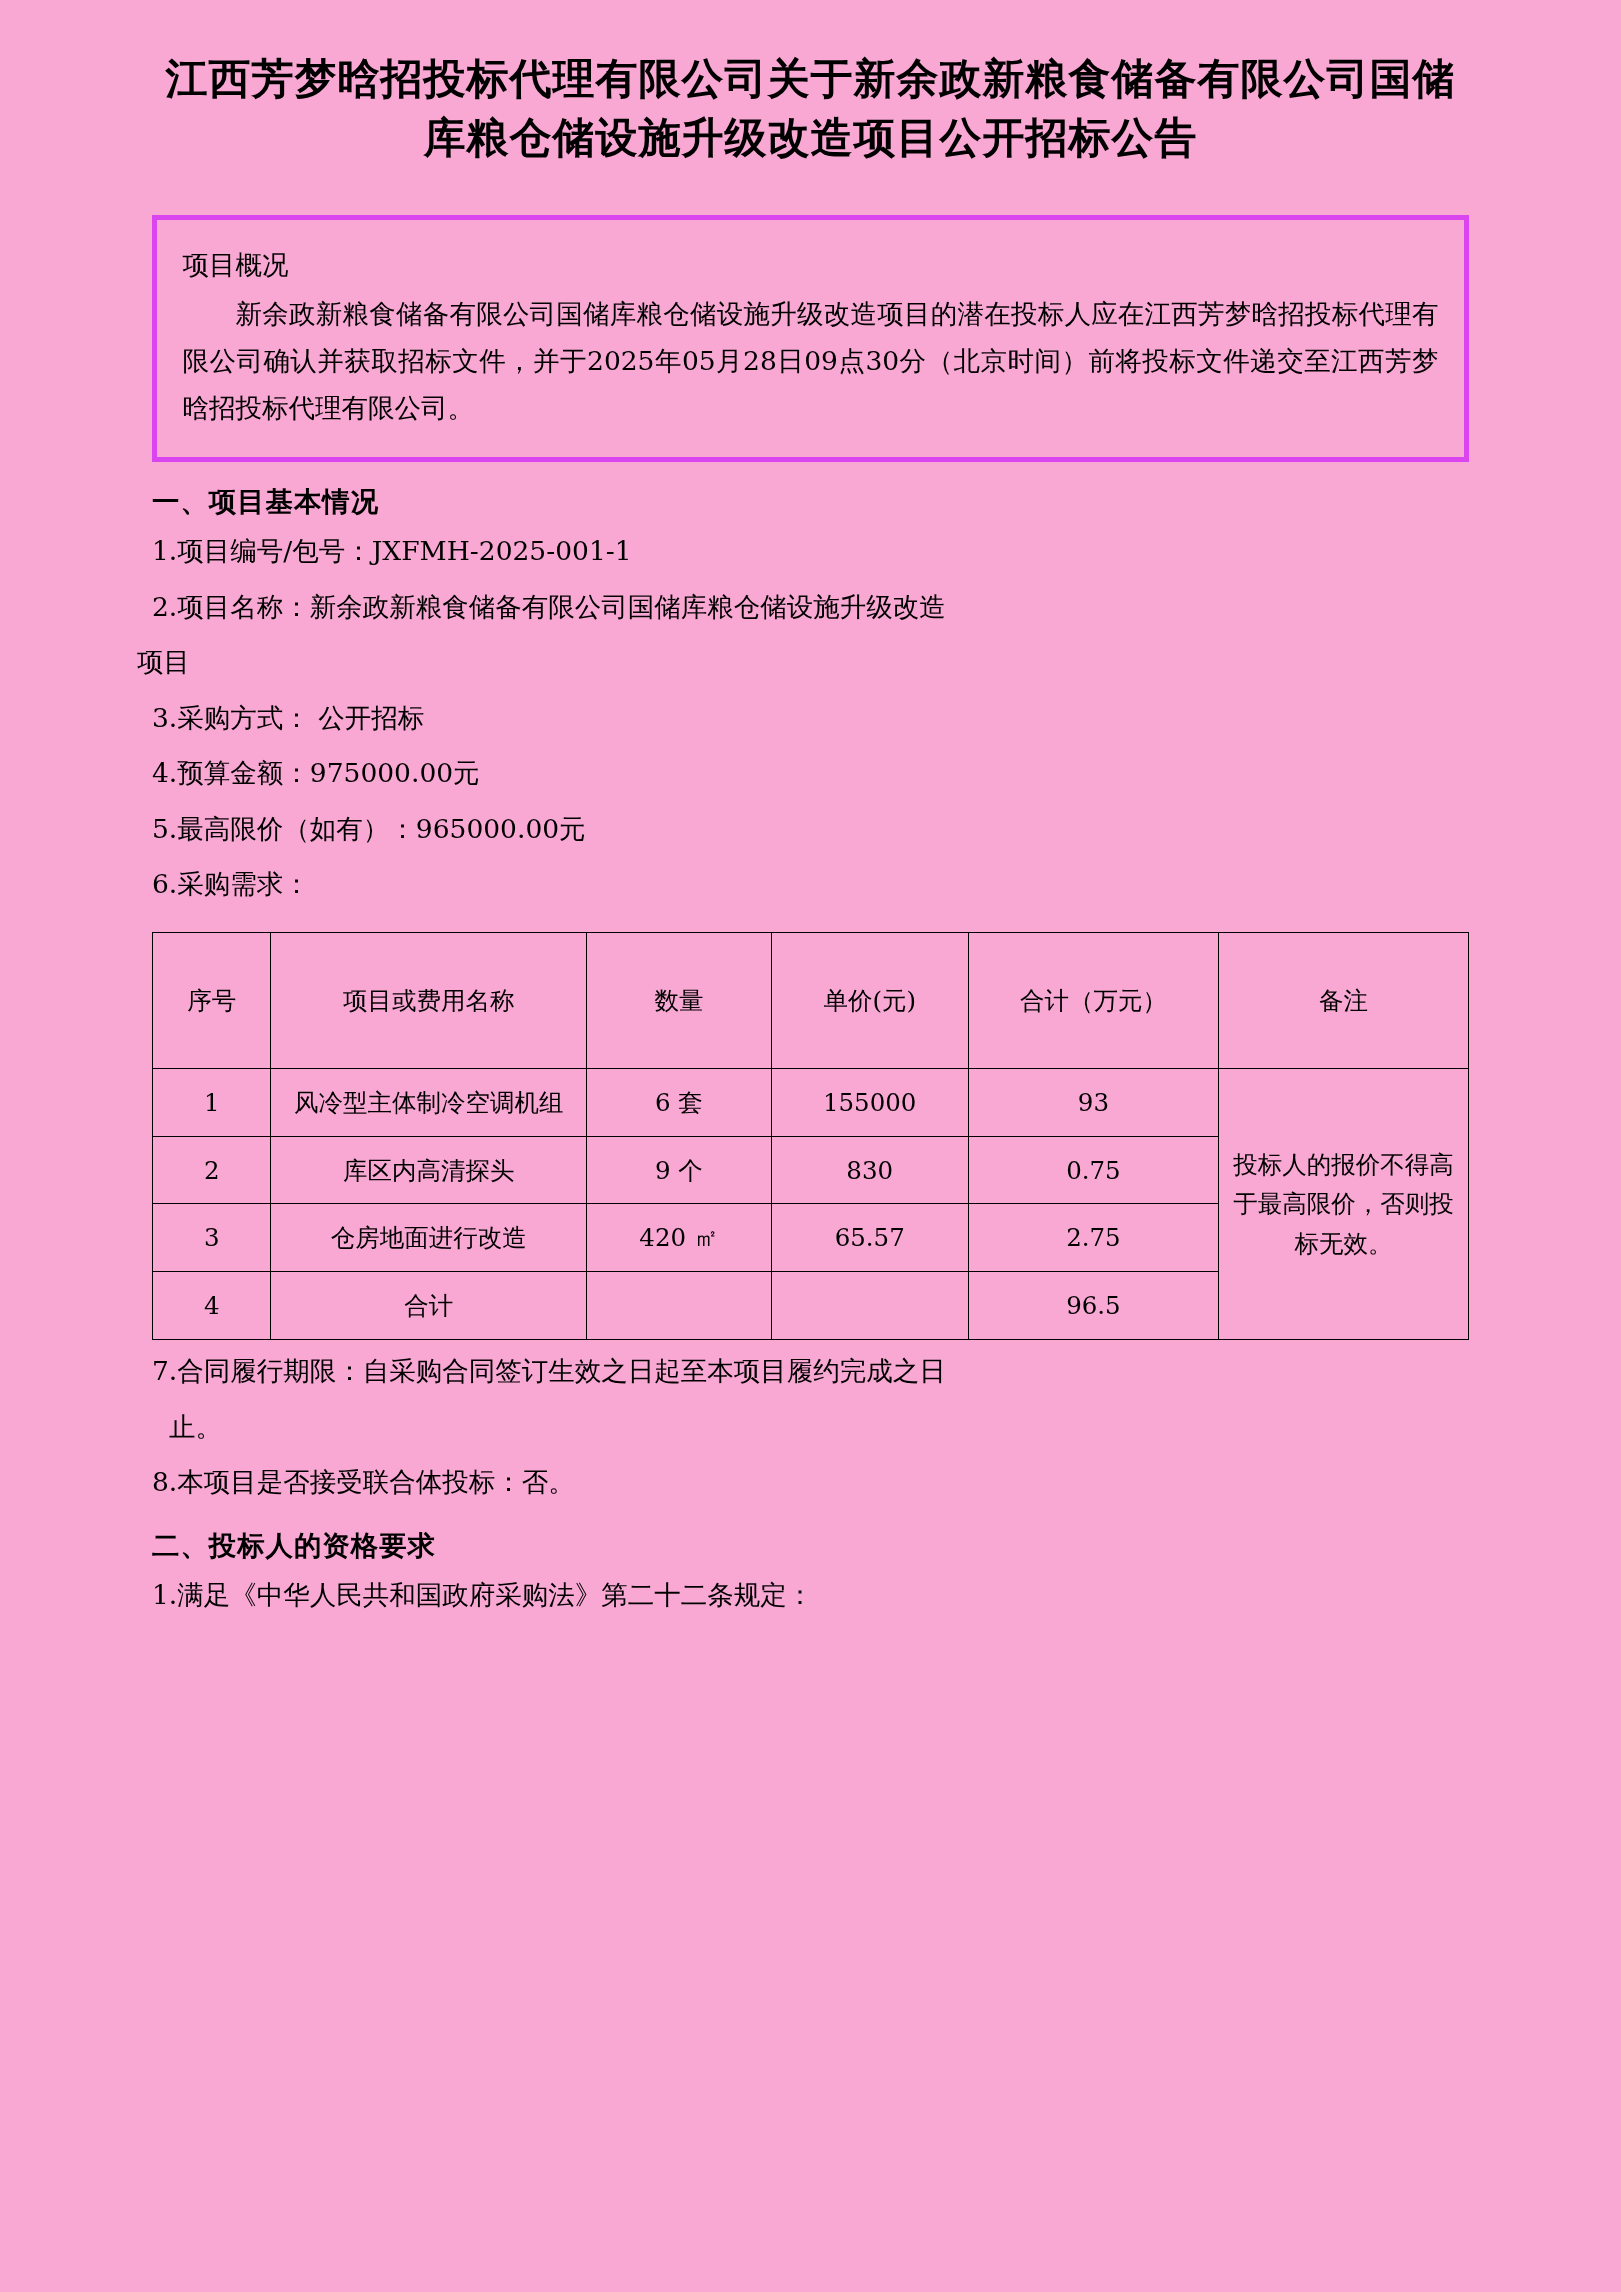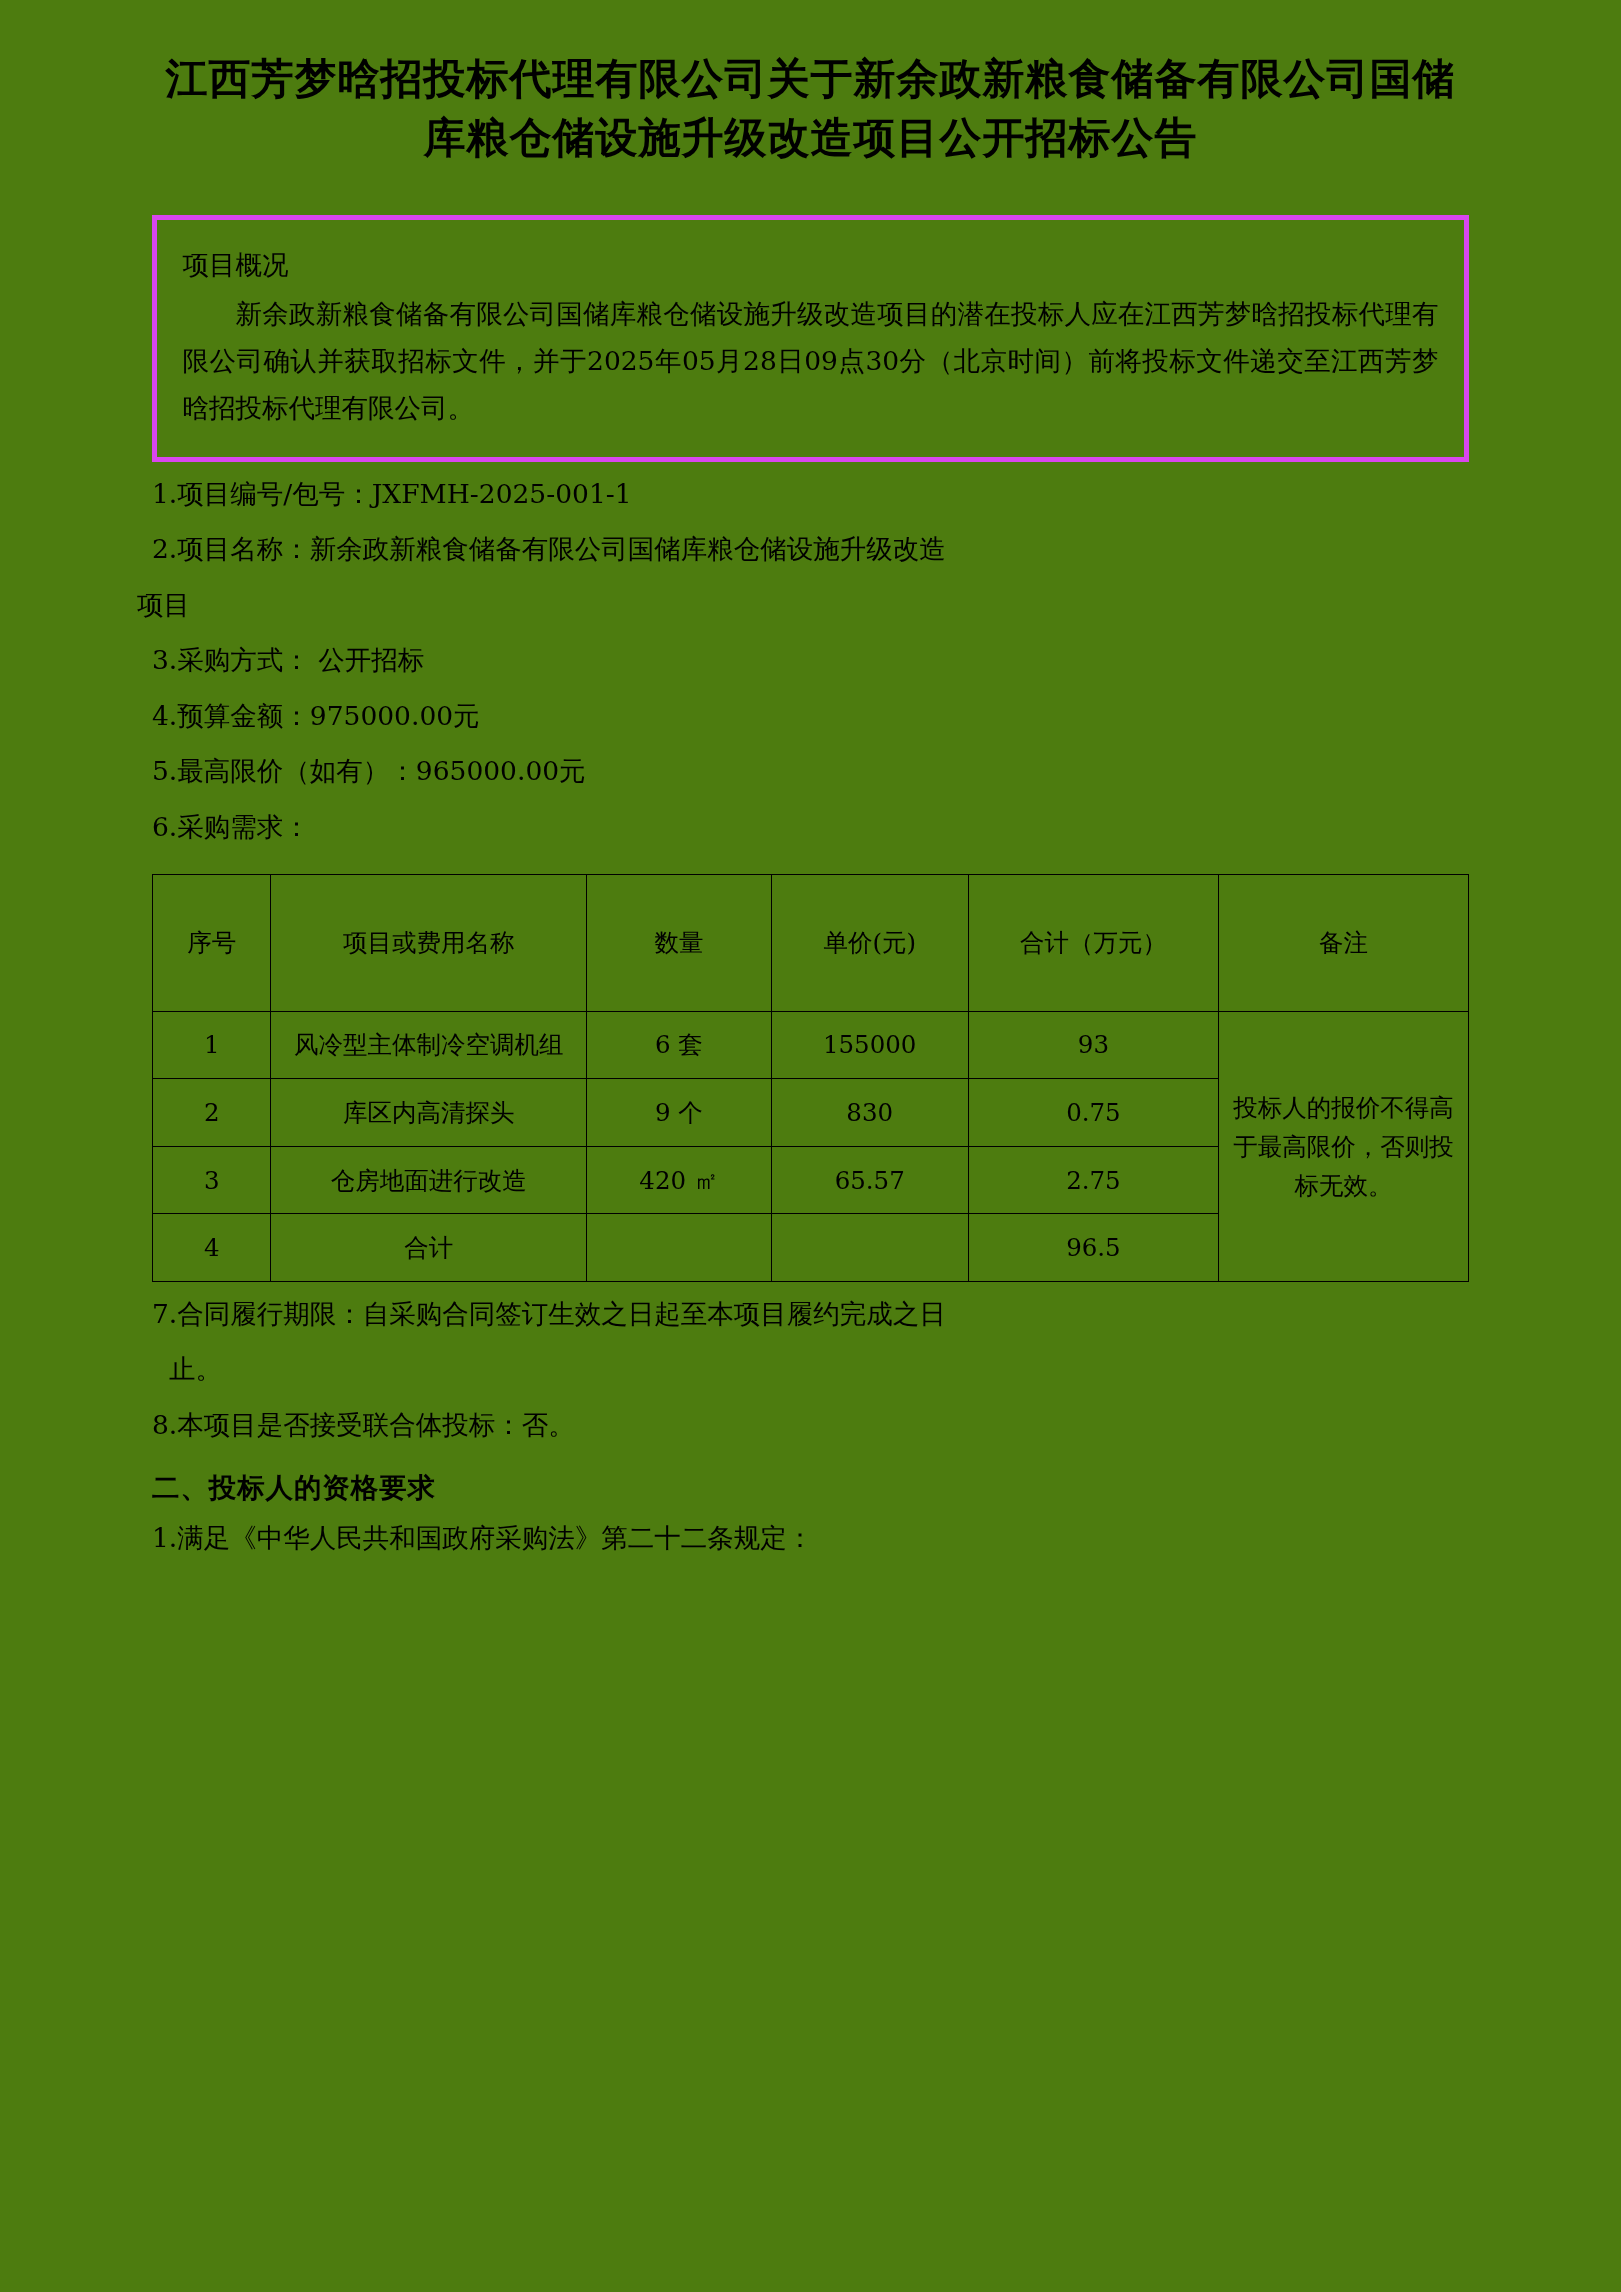--- a/index.html
+++ b/index.html
@@ -8,21 +8,21 @@
     background: #ffffff;
   }
   body {
     font-family: "DejaVu Serif", "Liberation Serif", serif;
     color: #000000;
   }
   .page {
     width: 1621px;
     min-height: 2293px;
     margin: 0 auto;
-    background: #4d7c0f;
+    background: #f9a8d4;
     box-sizing: border-box;
     padding: 39px 98px 39px 98px;
     position: relative;
   }
   .doc-title {
     text-align: center;
     font-family: "DejaVu Sans", "Liberation Sans", sans-serif;
     font-weight: bold;
     font-size: 42px;
     line-height: 1.42;
@@ -105,20 +105,21 @@
 
   <div class="doc-title">江西芳梦晗招投标代理有限公司关于新余政新粮食储备有限公司国储库粮仓储设施升级改造项目公开招标公告</div>
 
   <div class="summary-box">
     <div class="summary-heading">项目概况</div>
     <div class="summary-body">
       <span>新余政新粮食储备有限公司国储库粮仓储设施升级改造项目的潜在投标人应在江西芳梦晗招投标代理有限公司确认并获取招标文件，并于</span><span class="u">2025</span><span>年</span><span class="u">05</span><span>月</span><span class="u">28</span><span>日</span><span class="u">09</span><span>点</span><span class="u">30</span><span>分</span><span>（北京时间）前将投标文件递交至江西芳梦晗招投标代理有限公司。</span>
     </div>
   </div>
 
+  <div class="section-heading">一、项目基本情况</div>
 
   <div class="para">
     <span>1.项目编号/包号：</span><span class="u">JXFMH-2025-001-1</span>
   </div>
 
   <div class="para">
     <span class="u">2.项目名称：</span><span class="u">新余政新粮食储备有限公司国储库粮仓储设施升级改造</span>
   </div>
   <div class="para indent2">
     <span class="u">项目</span>

